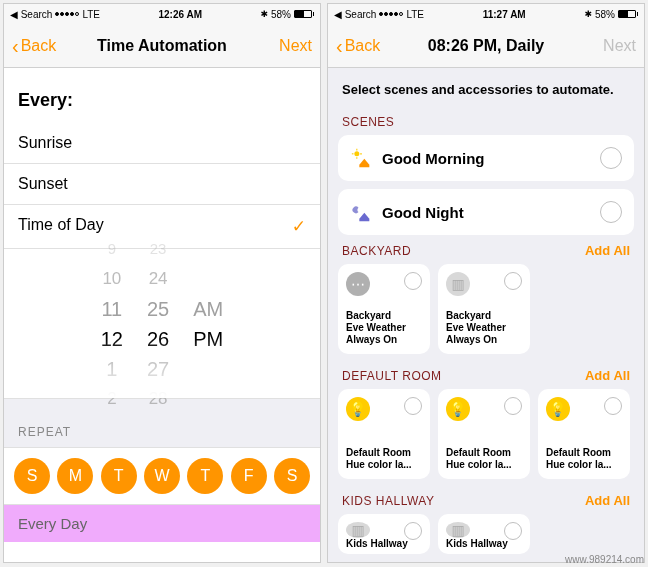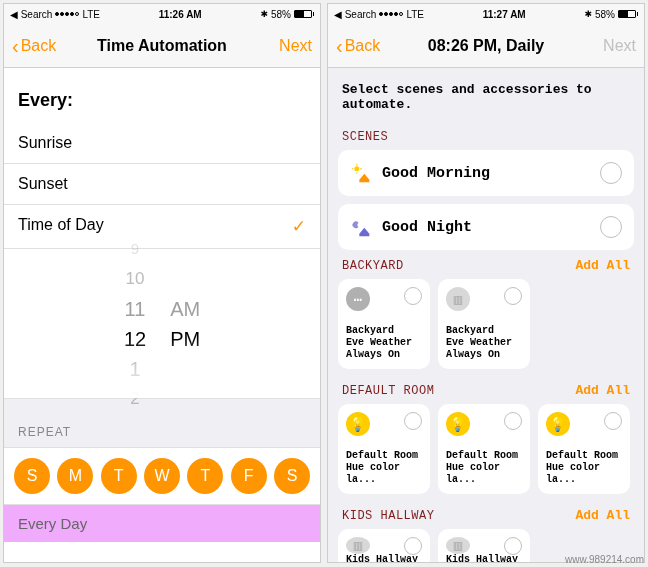--- a/index.html
+++ b/index.html
@@ -97,21 +97,21 @@
     left:0; right:0; height:30px;
     pointer-events:none;
   }
   .picker::before { top:0; background:linear-gradient(#fff,rgba(255,255,255,0)); height:60px; }
   .picker::after { bottom:0; background:linear-gradient(rgba(255,255,255,0),#fff); height:60px; }
   .repeat-lbl { font-size:12px; color:#888; letter-spacing:1px; padding:26px 14px 8px; background:#efeff4; border-bottom:1px solid #e0e0e0; }
   .days { display:flex; gap:6px; padding:10px 10px; justify-content:space-between; background:#fff; border-bottom:1px solid #e0e0e0; }
   .day { width:36px; height:36px; border-radius:50%; background:#ff9500; color:#fff; display:flex; align-items:center; justify-content:center; font-size:16px; font-weight:500; cursor:pointer; }
   .every { background:#f0abfc; padding:10px 14px; font-size:15px; color:#666; }
   
-  .r-bg { background:#efeff4;font-family:Liberation Mono, monospace; }
+  .r-bg { background:#efeff4; }
   .prompt { font-size:13px; font-weight:600; color:#000; padding:14px 14px 18px; }
   .shead { display:flex; align-items:center; padding:0 14px 6px; }
   .shead .stitle { font-size:12px; color:#7f1d1d; letter-spacing:0.5px; }
   .shead .addall { margin-left:auto; color:#ff9500; font-size:13px; font-weight:600; cursor:pointer; }
   .scene-card {
     background:#fff; margin:0 10px 8px; border-radius:10px; padding:12px;
     display:flex; align-items:center; gap:10px; cursor:pointer;
   }
   .scene-card .sicon { width:22px; height:22px; display:flex; align-items:center; justify-content:center; }
   .scene-card .sname { font-weight:700; font-size:15px; color:#000; }
@@ -145,21 +145,21 @@
         <span>Search</span>
         <span class="dots">
           <span class="dot f"></span>
             <span class="dot f"></span>
             <span class="dot f"></span>
             <span class="dot f"></span>
             <span class="dot"></span>
         </span>
         <span>LTE</span>
       </div>
-      <div style="font-weight:600">11:26 AM</div>
+      <div style="font-weight:600">12:26 AM</div>
       <div class="right">
         <span class="bt">✱</span>
         <span>58%</span>
         <span class="batt">
           <span class="batt-body">
               <span class="batt-fill"></span>
             </span>
             <span class="batt-tip"></span>
         </span>
       </div>
@@ -185,20 +185,28 @@
         <span class="chk">✓</span>
       </div>
       <div class="picker">
         <div class="pcol">
           <span class="faint">9</span>
           <span class="med">10</span>
           <span>11</span>
           <span class="sel">12</span>
           <span>1</span>
           <span class="med">2</span>
+        </div>
+        <div class="pcol">
+          <span class="faint">23</span>
+          <span class="med">24</span>
+          <span>25</span>
+          <span class="sel">26</span>
+          <span>27</span>
+          <span class="med">28</span>
         </div>
         <div class="pcol">
           <span>AM</span>
           <span class="sel">PM</span>
         </div>
       </div>
       <div class="repeat-lbl">REPEAT</div>
       <div class="days">
         <div class="day">S</div>
         <div class="day">M</div>

